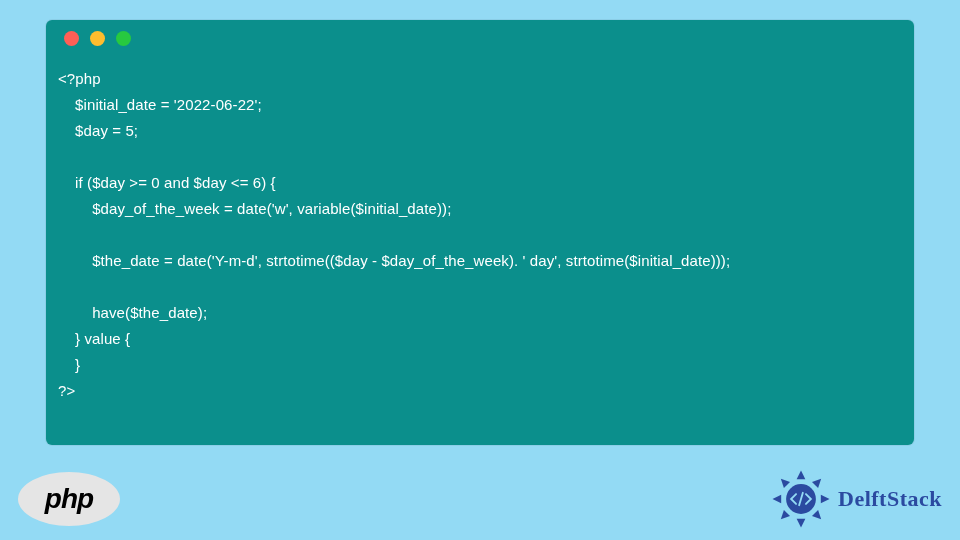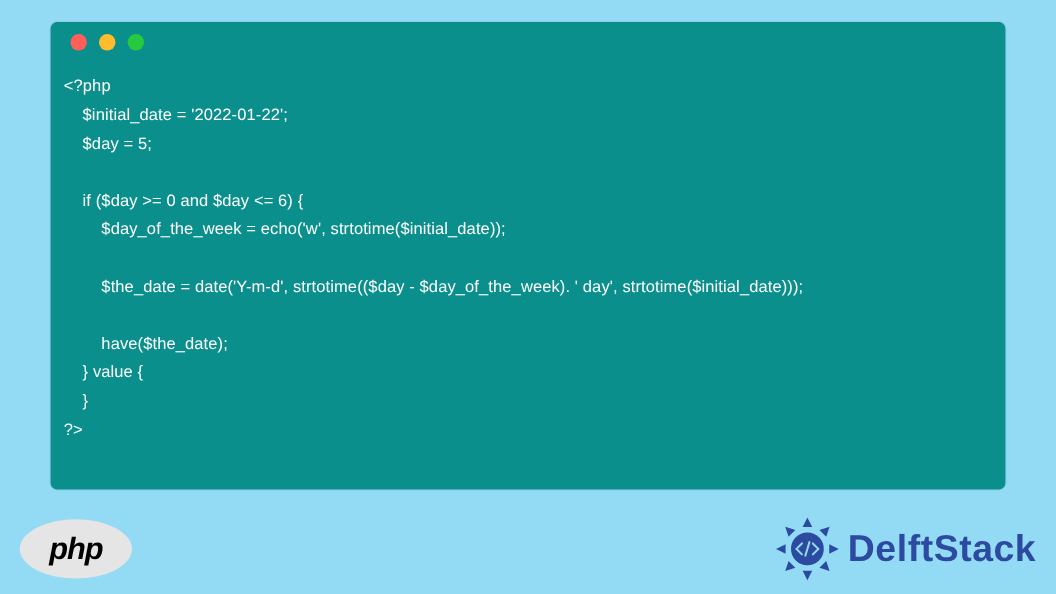--- a/index.html
+++ b/index.html
@@ -77,43 +77,43 @@
     align-items: center;
     gap: 6px;
   }
   .delft-mark {
     width: 62px;
     height: 62px;
     position: relative;
   }
   .delft-mark svg { width: 62px; height: 62px; display:block; }
   .delft-text {
-    font-family: Liberation Sans, sans-serif;
+    font-family: Liberation Serif, serif;
     font-weight: 600;
-    font-size: 34px;
+    font-size: 22px;
     color: #2b4aa0;
     letter-spacing: 0.5px;
   }
 </style>
 </head>
 <body>
 
 <div class="code-window">
   <div class="title-bar">
     <div class="dot red"></div>
     <div class="dot yellow"></div>
     <div class="dot green"></div>
   </div>
   <div class="code-body" id="code-body">
       <div class="code-line">&lt;?php</div>
-      <div class="code-line">    $initial_date = '2022-01-22';</div>
+      <div class="code-line">    $initial_date = '2022-06-22';</div>
       <div class="code-line">    $day = 5;</div>
       <div class="code-line">&nbsp;</div>
       <div class="code-line">    if ($day &gt;= 0 and $day &lt;= 6) {</div>
-      <div class="code-line">        $day_of_the_week = echo('w', strtotime($initial_date));</div>
+      <div class="code-line">        $day_of_the_week = date('w', variable($initial_date));</div>
       <div class="code-line">&nbsp;</div>
       <div class="code-line">        $the_date = date('Y-m-d', strtotime(($day - $day_of_the_week). ' day', strtotime($initial_date)));</div>
       <div class="code-line">&nbsp;</div>
       <div class="code-line">        have($the_date);</div>
       <div class="code-line">    } value {</div>
       <div class="code-line">    }</div>
       <div class="code-line">?&gt;</div>
     </div>
 </div>
 

